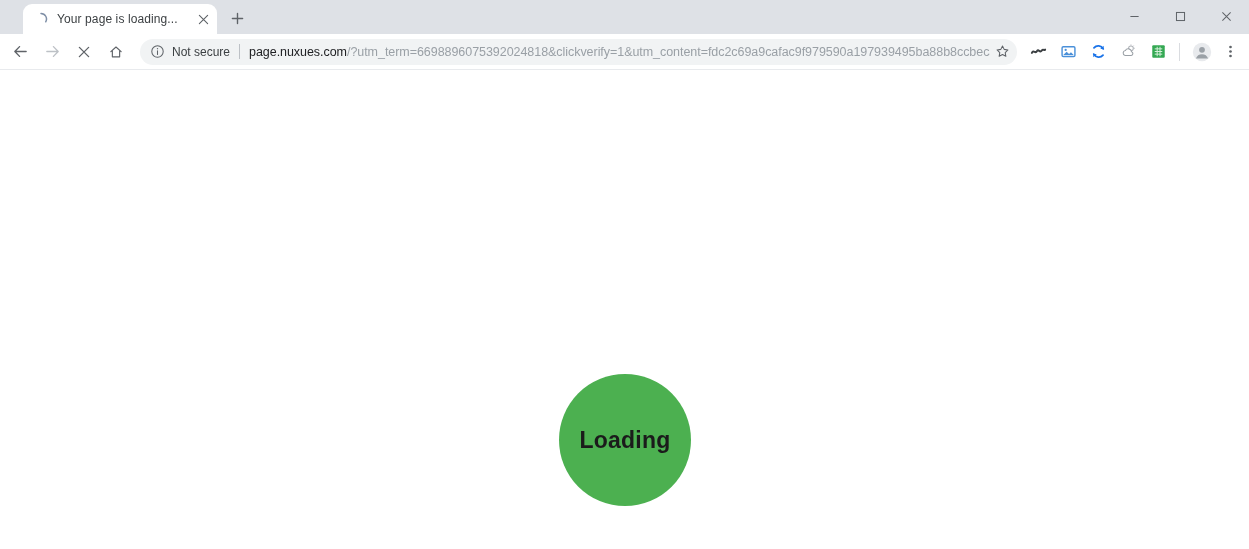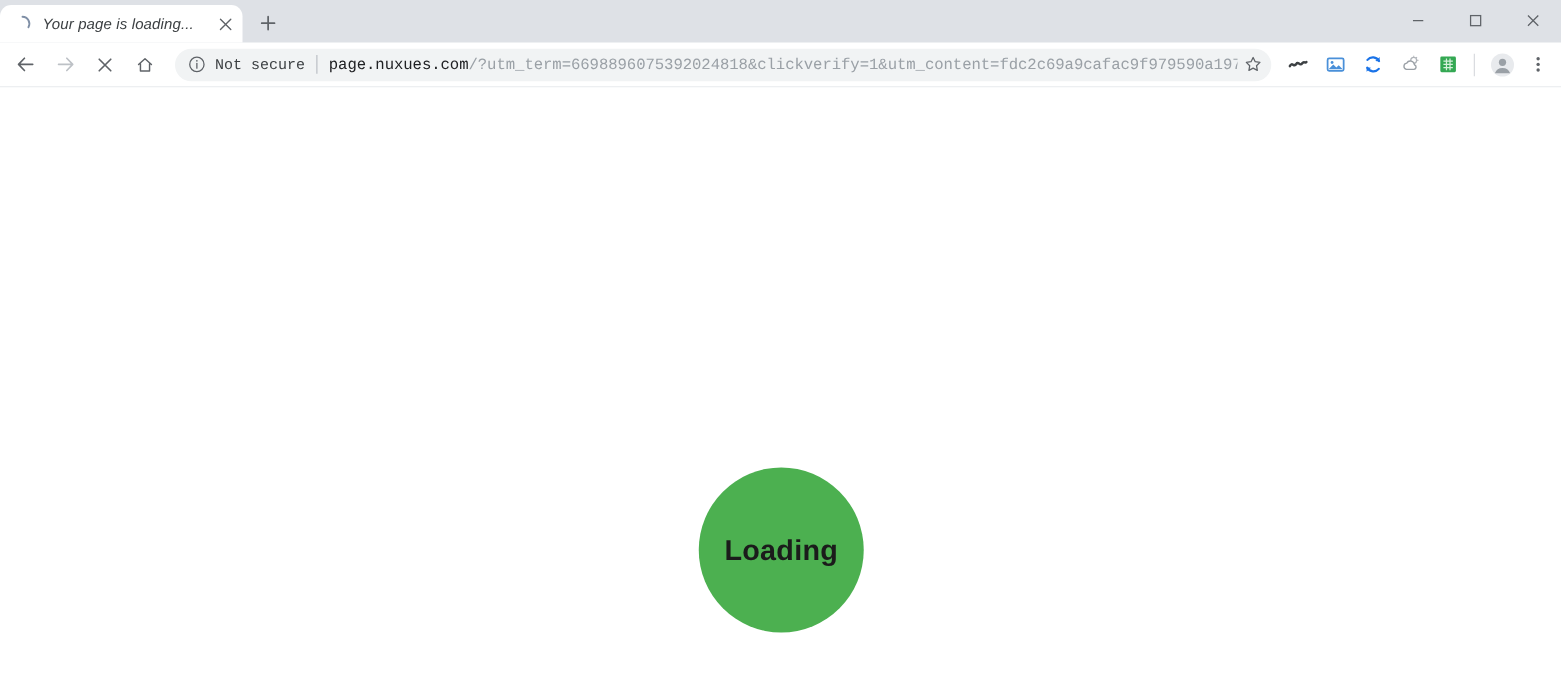--- a/index.html
+++ b/index.html
@@ -20,26 +20,25 @@
     align-items: flex-end;
     position: relative;
     flex: 0 0 34px;
   }
 
   .tab {
     width: 194px;
     height: 30px;
     background: #ffffff;
     border-radius: 9px 9px 0 0;
-    margin-left: 0;
+    margin-left: 23px;
     display: flex;
     align-items: center;
     padding: 0 6px 0 10px;
     position: relative;
-    font-style: italic;
   }
   .tab-favicon {
     width: 16px; height: 16px;
     flex: 0 0 16px;
     display:flex; align-items:center; justify-content:center;
     margin-right: 8px;
   }
   .tab-title {
     flex: 1 1 auto;
     font-size: 12px;
@@ -78,21 +77,20 @@
 
   
   .toolbar {
     height: 36px;
     flex: 0 0 36px;
     background: #ffffff;
     display: flex;
     align-items: center;
     padding: 0 7px 0 4px;
     border-bottom: 1px solid #e8eaed;
-    font-family: Liberation Mono, monospace;
   }
   .tb-btn {
     width: 28px; height: 28px;
     display:flex; align-items:center; justify-content:center;
     border-radius: 50%;
     flex: 0 0 28px;
     margin: 0 2px;
     color: #5f6368;
   }
   .tb-btn.disabled { color: #bdc1c6; }

